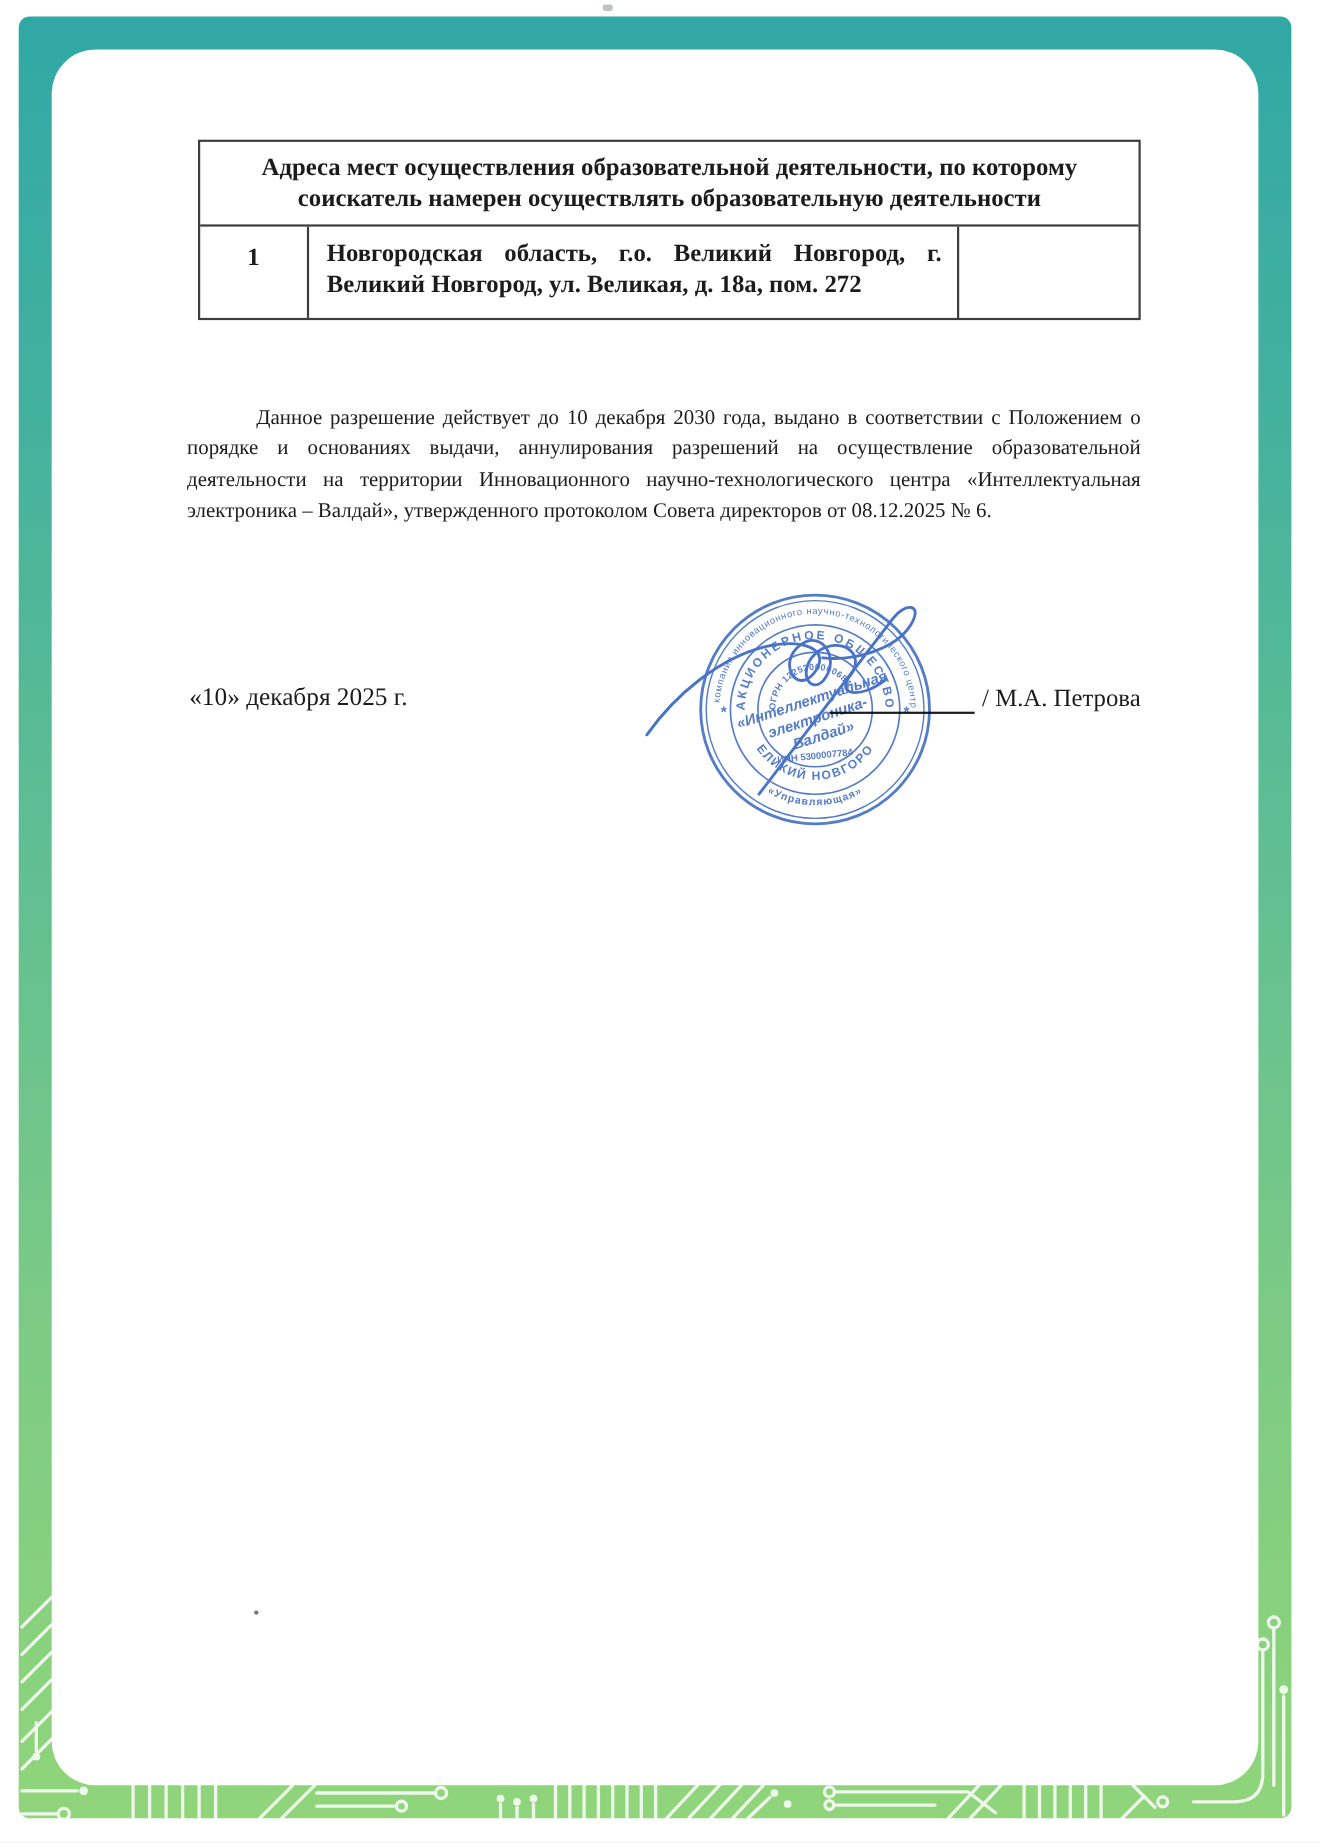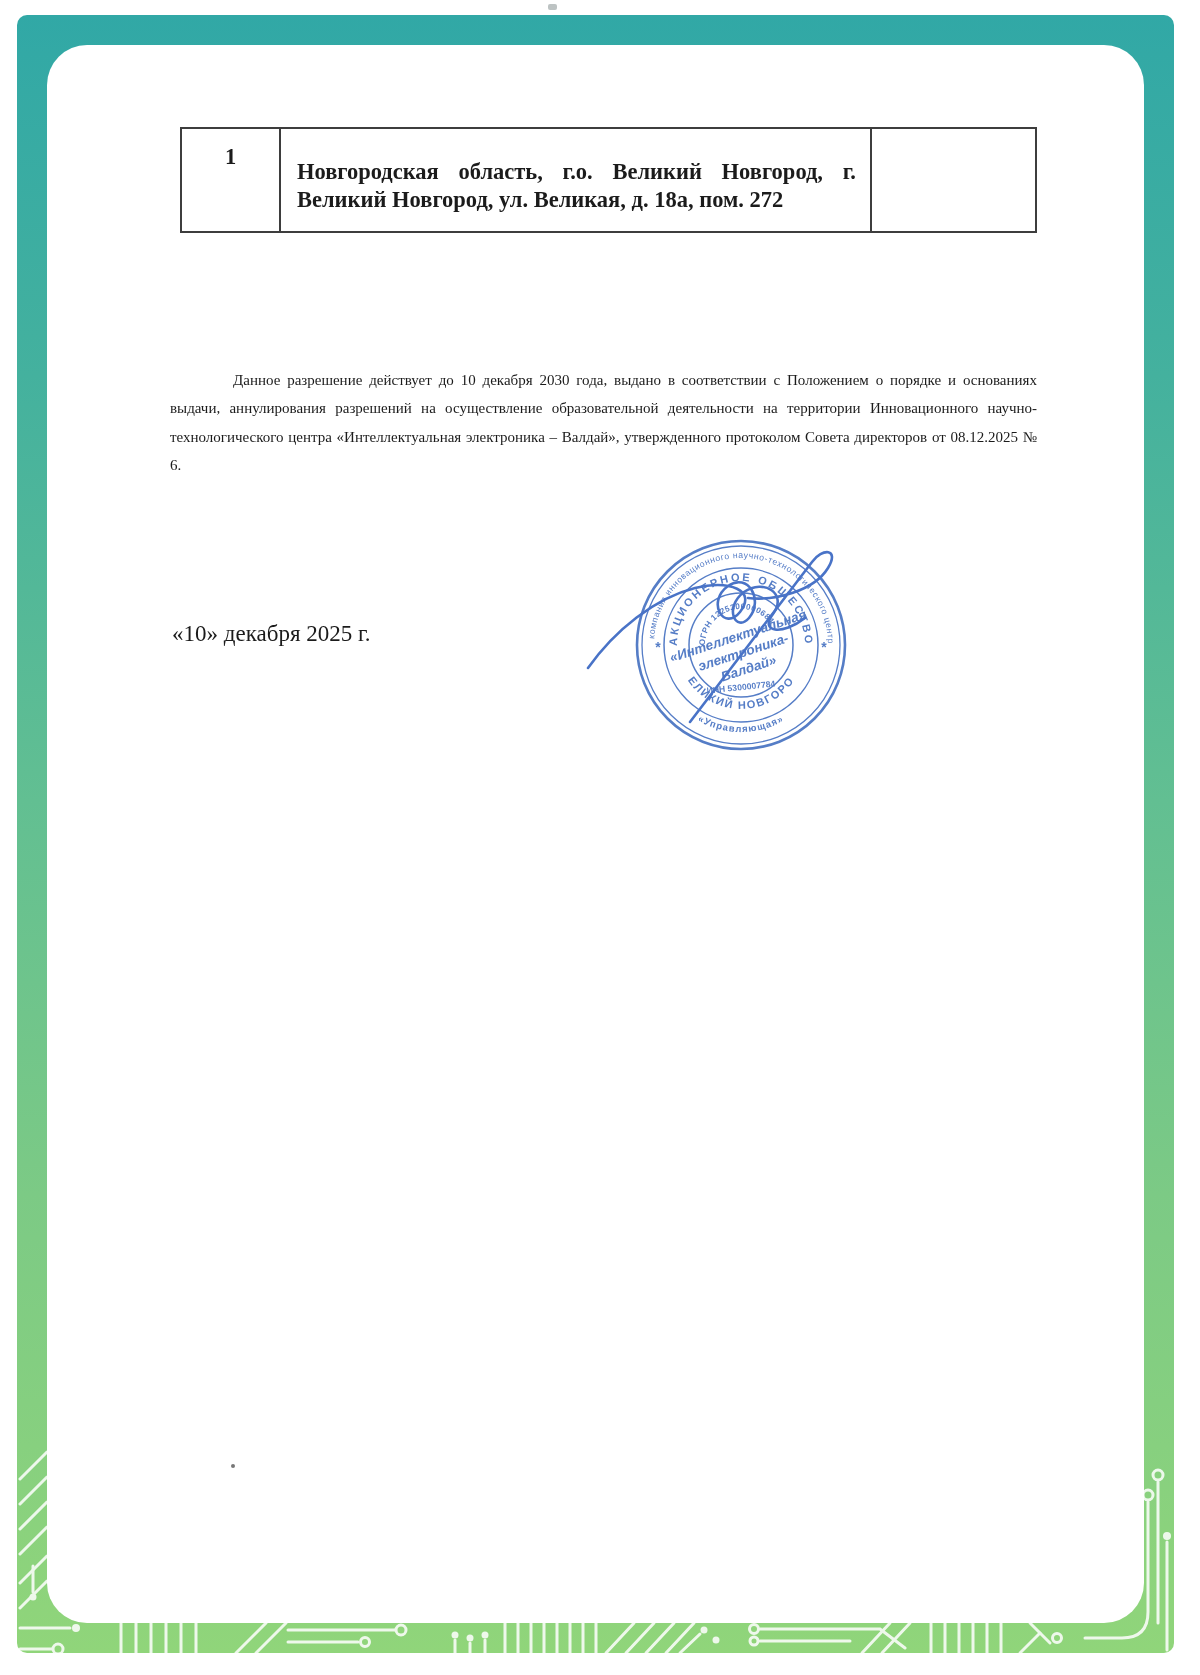--- a/index.html
+++ b/index.html
@@ -32,28 +32,28 @@
     border-bottom:2px solid #3d3d3d; box-sizing:border-box;
     padding:9px 34px 10px 34px; text-align:center;
   }
   .t-row { display:grid; grid-template-columns:99px 591px 1fr; }
   .cell-num {
     border-right:2px solid #3d3d3d; box-sizing:border-box;
     padding-top:14px; text-align:center;
   }
   .cell-addr {
     border-right:2px solid #3d3d3d; box-sizing:border-box;
-    padding:29px 14px 17px 16px; text-align:justify;
+    padding:10px 14px 17px 16px; text-align:justify;
   }
   .cell-note { box-sizing:border-box; }
 
   
   .body-par {
     position:absolute; left:170px; top:366px; width:867px;
-    font-size:15px; line-height:28.3px; text-align:justify; text-align-last:left;
+    font-size:19px; line-height:28.3px; text-align:justify; text-align-last:left;
     text-indent:63px;
   }
 
   
   .date-line { position:absolute; left:172px; top:621px; font-size:23px; }
   .sig-block {
     position:absolute; right:163px; top:621px; text-align:right;
     font-size:22.5px; line-height:28px; white-space:nowrap;
   }
   .sig-row1 { display:flex; justify-content:flex-end; align-items:flex-end; }
@@ -157,32 +157,37 @@
       <circle cx="1148" cy="1495" r="5"></circle>
 
       <path d="M1158 1623 V1482"></path>
         <circle cx="1158" cy="1475" r="5"></circle>
       <path d="M1167 1650 V1542"></path>
         <circle cx="1167" cy="1536" r="4" fill="#ffffff" stroke="none"></circle>
     </g>
   </svg>
 
   <div class="doc-table">
+    <div class="t-header">Адреса мест осуществления образовательной деятельности, по которому соискатель намерен осуществлять образовательную деятельности</div>
     <div class="t-row">
       <div class="cell-num">1</div>
       <div class="cell-addr">Новгородская область, г.о. Великий Новгород, г. Великий Новгород, ул. Великая, д. 18а, пом. 272</div>
       <div class="cell-note"></div>
     </div>
   </div>
 
   <div class="body-par">Данное разрешение действует до 10 декабря 2030 года, выдано в соответствии с Положением о порядке и основаниях выдачи, аннулирования разрешений на осуществление образовательной деятельности на территории Инновационного научно-технологического центра «Интеллектуальная электроника – Валдай», утвержденного протоколом Совета директоров от 08.12.2025 № 6.</div>
 
   <div class="date-line">«10» декабря 2025 г.</div>
 
   <div class="sig-block">
+    <div class="sig-row1">
+      <span class="sig-underscore"></span>
+      <span>/ М.А. Петрова</span>
+    </div>
   </div>
 
   <svg id="stamp-svg" class="overlay" width="1200" height="1675" viewBox="0 0 1200 1675">
     <defs>
       <path id="arc-outer-top" d="M654 645 A 87 87 0 1 1 828 645"></path>
       <path id="arc-outer-bottom" d="M681 708 A 87 87 0 0 0 801 708"></path>
       <path id="arc-inner-top" d="M677 645 A 64 64 0 1 1 805 645"></path>
       <path id="arc-inner-bottom" d="M685.6 677 A 64 64 0 0 0 796.4 677"></path>
       <path id="arc-ogrn" d="M705 645 A 36 36 0 1 1 777 645"></path>
     </defs>

